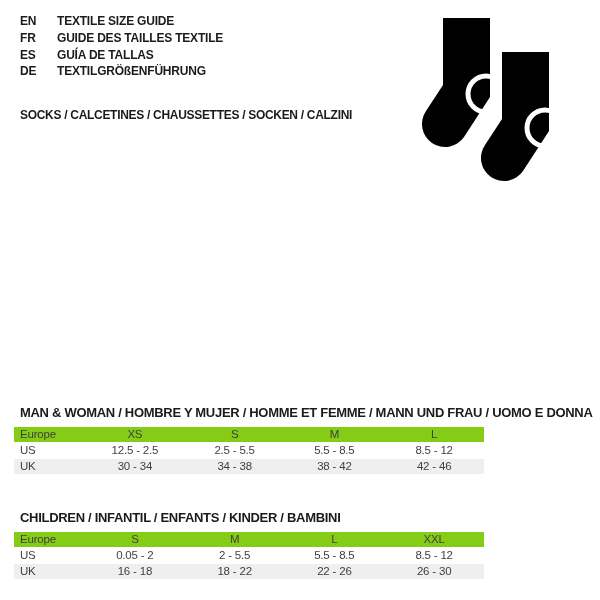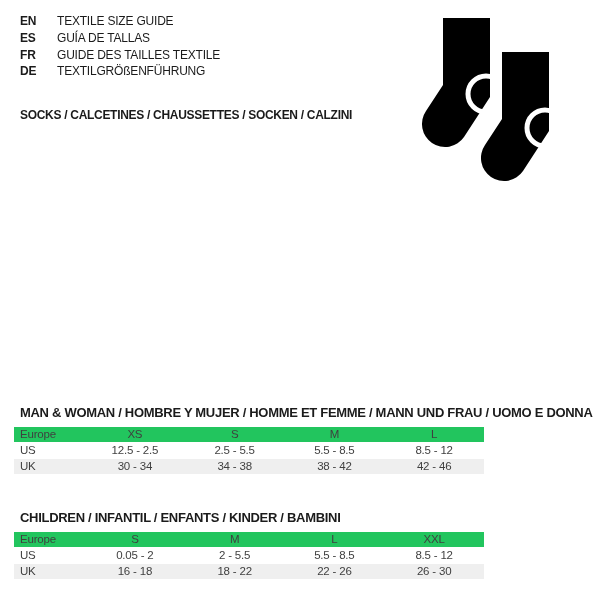--- a/index.html
+++ b/index.html
@@ -10,21 +10,21 @@
     position: relative;
     overflow: hidden;
     color: #1b1b1b;
   }
   .abs { position: absolute; }
 
   
   .lang-list { left: 20px; top: 13px; }
   .lang-row { display: flex; height: 16.8px; line-height: 16.8px; }
   .lang-code { width: 37px; font-weight: bold; font-size: 12px; letter-spacing: -0.2px; }
-  .lang-label { font-weight: normal; font-size: 12px; letter-spacing: -0.2px; white-space: nowrap; }
+  .lang-label { font-weight: bold; font-size: 12px; letter-spacing: -0.2px; white-space: nowrap; }
 
   
   .category {
     left: 20px; top: 108px;
     font-weight: bold; font-size: 12px; letter-spacing: -0.3px;
     white-space: nowrap;
   }
 
   
   .socks-svg { left: 405px; top: 17px; }
@@ -35,40 +35,40 @@
   .t2 { top: 511px; }
   .t-title {
     padding-left: 6px; height: 14px; line-height: 14px; margin-bottom: 7px;
     font-weight: bold; font-size: 13px; letter-spacing: -0.3px;
     color: #1b1b1b; white-space: nowrap;
   }
   .trow {
     display: flex; height: 15px; line-height: 15px; margin-bottom: 1px;
     font-size: 11.5px; letter-spacing: -0.2px; color: #3f3f3f;
   }
-  .thead { background: #22c55e; justify-content: space-between; }
+  .thead { background: #84cc16; justify-content: space-between; }
   .alt { background: #efefef; }
   .c0 { width: 65px; padding-left: 6px; text-align: left; }
   .c  { flex: 1; text-align: center; }
 </style>
 </head>
 <body>
 
 <div class="abs lang-list">
   <div class="lang-row">
     <span class="lang-code">EN</span>
     <span class="lang-label">TEXTILE SIZE GUIDE</span>
   </div>
   <div class="lang-row">
+    <span class="lang-code">FR</span>
+    <span class="lang-label">GUIDE DES TAILLES TEXTILE</span>
+  </div>
+  <div class="lang-row">
     <span class="lang-code">ES</span>
     <span class="lang-label">GUÍA DE TALLAS</span>
-  </div>
-  <div class="lang-row">
-    <span class="lang-code">FR</span>
-    <span class="lang-label">GUIDE DES TAILLES TEXTILE</span>
   </div>
   <div class="lang-row">
     <span class="lang-code">DE</span>
     <span class="lang-label">TEXTILGRÖßENFÜHRUNG</span>
   </div>
 </div>
 
 <div class="abs category">SOCKS / CALCETINES / CHAUSSETTES / SOCKEN / CALZINI</div>
 
 <svg class="abs socks-svg" width="150" height="185" viewBox="0 0 150 185" xmlns="http://www.w3.org/2000/svg">

